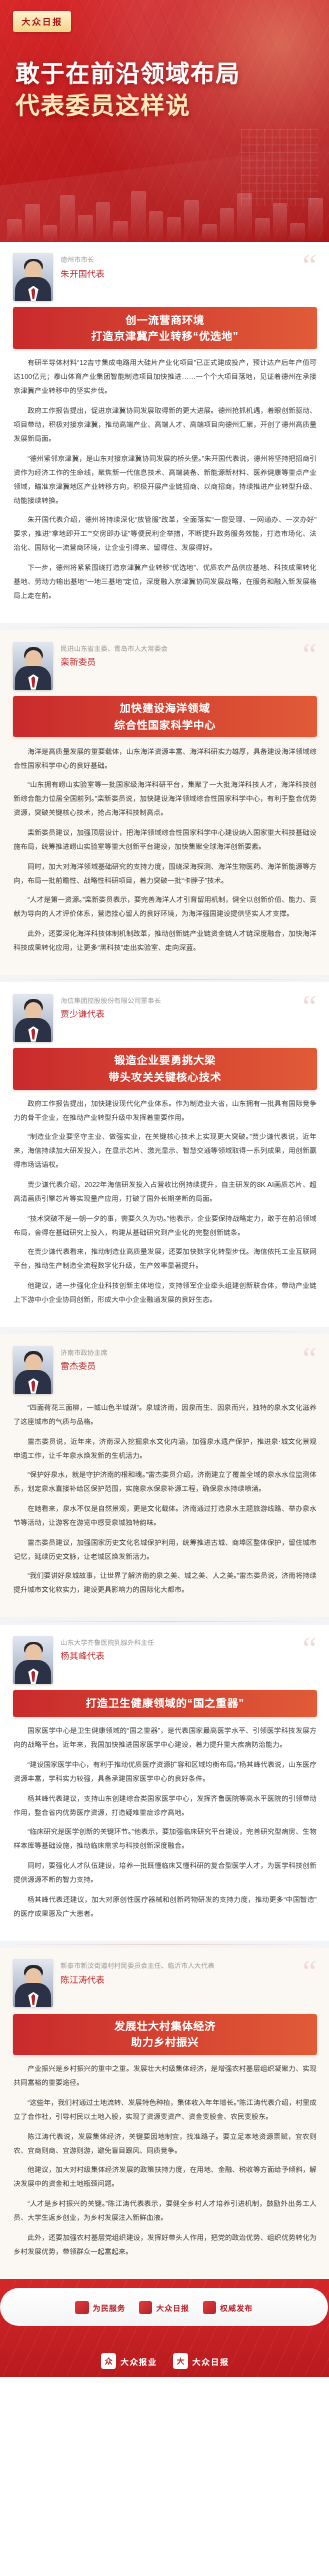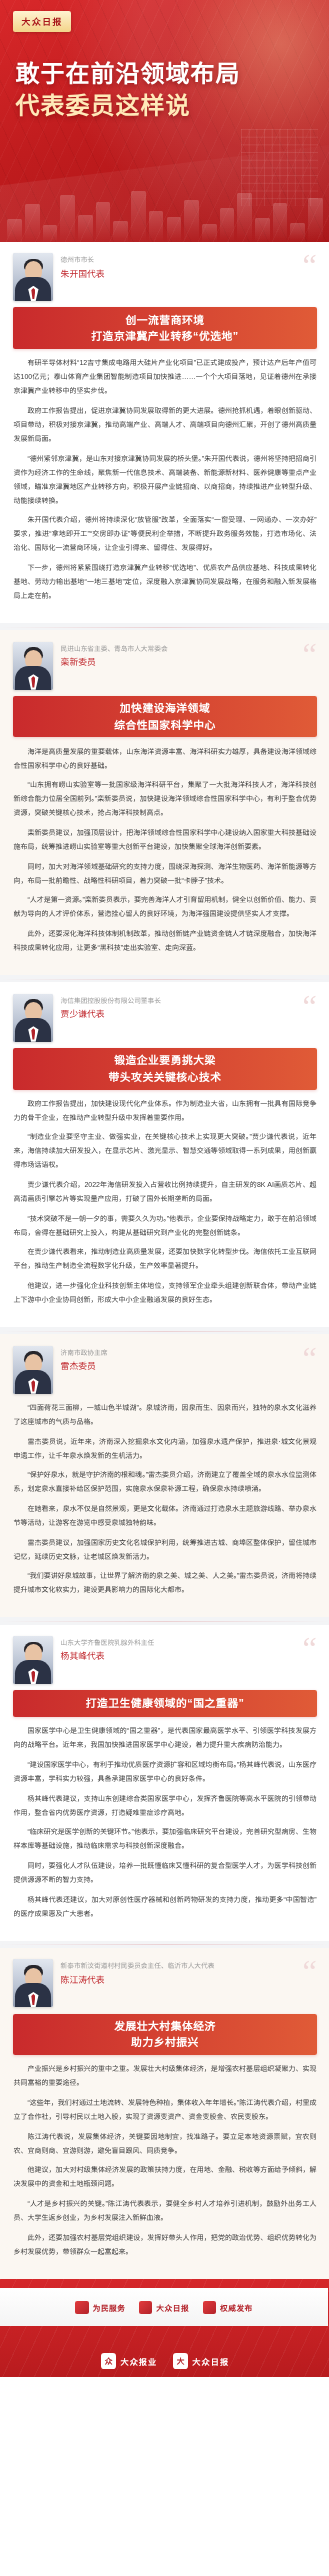--- a/index.html
+++ b/index.html
@@ -283,20 +283,21 @@
     position: absolute;
     left: 0;
     top: 9.3px;
     width: 328px;
     height: 38px;
     background: linear-gradient(180deg, #ffffff 0%, #f4f4f4 100%);
     display: flex;
     align-items: center;
     justify-content: center;
     gap: 13.4px;
+    border-radius: 19px;
   }
   .footer .band .cell {
     font-size: 7.7px;
     color: #b3232a;
     font-weight: bold;
     letter-spacing: 0.5px;
     display: flex;
     align-items: center;
     gap: 4.1px;
   }

